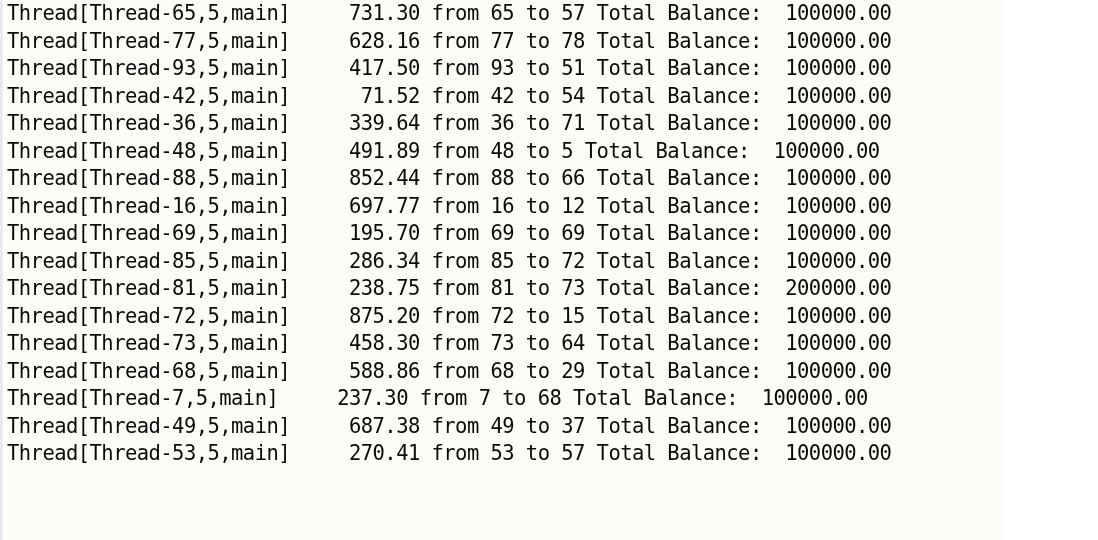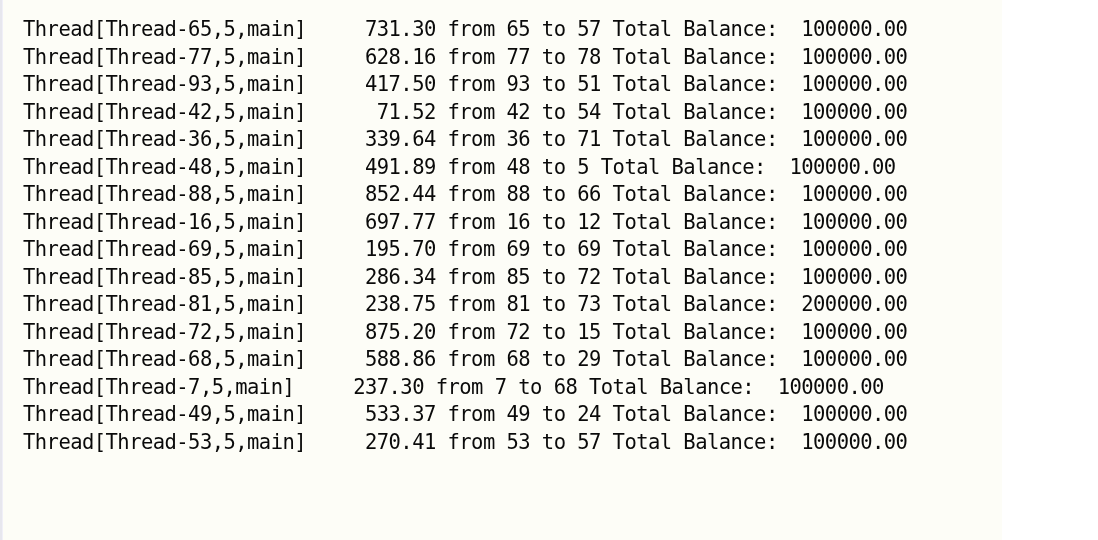--- a/index.html
+++ b/index.html
@@ -17,21 +17,21 @@
 
   
   #console-output {
     position: relative;
     width: 1002px;
     height: 540px;
     box-sizing: border-box;
     background: #fdfdf7;      
     border-left: 2px solid #e7e7ee;
     overflow: hidden;
-    padding: 16px;
+    padding: 0;
   }
 
   
   #console-output::before {
     content: "";
     position: absolute;
     left: 0;
     top: 0;
     bottom: 0;
     width: 1px;
@@ -62,17 +62,18 @@
     <div class="log-line">Thread[Thread-93,5,main]     417.50 from 93 to 51 Total Balance:  100000.00</div>
     <div class="log-line">Thread[Thread-42,5,main]      71.52 from 42 to 54 Total Balance:  100000.00</div>
     <div class="log-line">Thread[Thread-36,5,main]     339.64 from 36 to 71 Total Balance:  100000.00</div>
     <div class="log-line">Thread[Thread-48,5,main]     491.89 from 48 to 5 Total Balance:  100000.00</div>
     <div class="log-line">Thread[Thread-88,5,main]     852.44 from 88 to 66 Total Balance:  100000.00</div>
     <div class="log-line">Thread[Thread-16,5,main]     697.77 from 16 to 12 Total Balance:  100000.00</div>
     <div class="log-line">Thread[Thread-69,5,main]     195.70 from 69 to 69 Total Balance:  100000.00</div>
     <div class="log-line">Thread[Thread-85,5,main]     286.34 from 85 to 72 Total Balance:  100000.00</div>
     <div class="log-line">Thread[Thread-81,5,main]     238.75 from 81 to 73 Total Balance:  200000.00</div>
     <div class="log-line">Thread[Thread-72,5,main]     875.20 from 72 to 15 Total Balance:  100000.00</div>
+    <div class="log-line">Thread[Thread-73,5,main]     458.30 from 73 to 64 Total Balance:  100000.00</div>
     <div class="log-line">Thread[Thread-68,5,main]     588.86 from 68 to 29 Total Balance:  100000.00</div>
     <div class="log-line">Thread[Thread-7,5,main]     237.30 from 7 to 68 Total Balance:  100000.00</div>
-    <div class="log-line">Thread[Thread-49,5,main]     533.37 from 49 to 24 Total Balance:  100000.00</div>
+    <div class="log-line">Thread[Thread-49,5,main]     687.38 from 49 to 37 Total Balance:  100000.00</div>
     <div class="log-line">Thread[Thread-53,5,main]     270.41 from 53 to 57 Total Balance:  100000.00</div>
   </div>
 
 </body></html>

